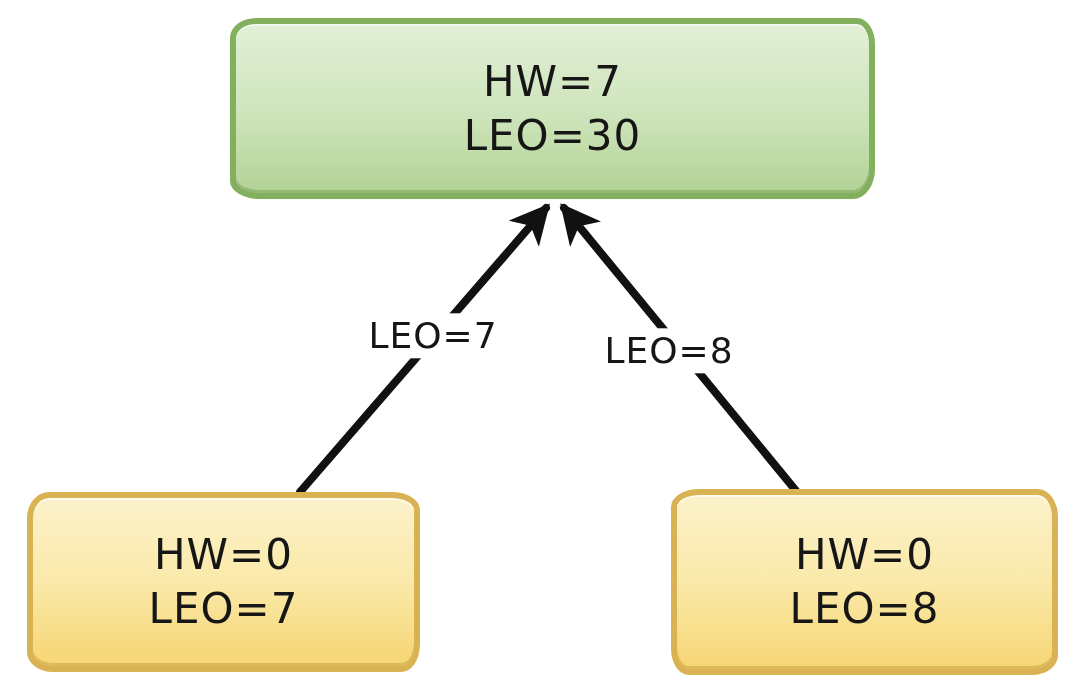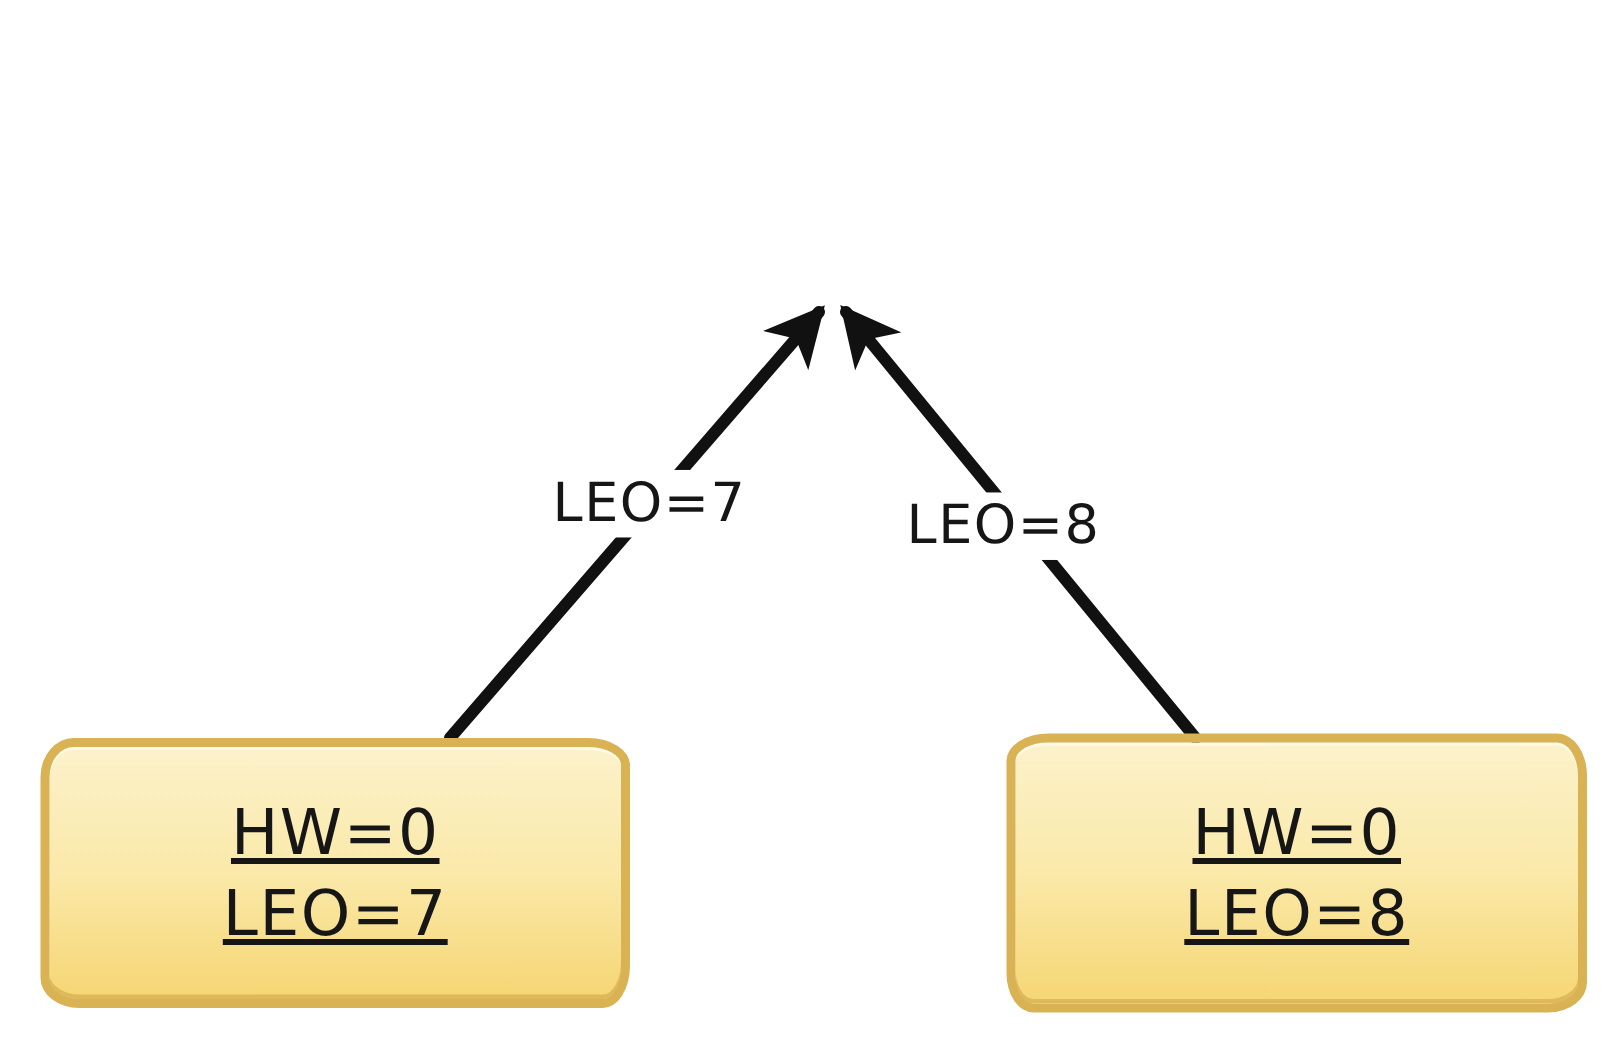--- a/index.html
+++ b/index.html
@@ -52,21 +52,20 @@
       var(--green-bottom, #b2d295) 100%);
     box-shadow: inset 0 -3px 0 rgba(110,150,80,0.45), inset 0 2px 0 rgba(255,255,255,0.55);
   }
   .node.child {
     border: 6px solid var(--yellow-border, #d9b254);
     background: linear-gradient(180deg,
       var(--yellow-top, #fcf2cb) 0%,
       #fae9a9 50%,
       var(--yellow-bottom, #f6d674) 100%);
     box-shadow: inset 0 -3px 0 rgba(190,150,60,0.45), inset 0 2px 0 rgba(255,255,255,0.6);
-    text-decoration: underline;
   }
   .node.child-left {
     left: 27px; top: 492px;
     width: 393px; height: 180px;
     border-radius: 22px 28px 18px 26px / 26px 18px 28px 20px;
   }
   .node.child-right {
     left: 671px; top: 489px;
     width: 387px; height: 186px;
     border-radius: 28px 20px 26px 18px / 18px 28px 20px 26px;
@@ -93,20 +92,24 @@
   <svg class="arrows" viewBox="0 0 1080 693" xmlns="http://www.w3.org/2000/svg">
     <defs>
       <marker id="arrowhead" viewBox="0 0 10 10" refX="8.5" refY="5" markerWidth="5" markerHeight="5" orient="auto-start-reverse">
         <polygon points="0,0 10,5 0,10 2.6,5" fill="#111111"></polygon>
       </marker>
     </defs>
     <line class="arrow-line" x1="300" y1="492" x2="546" y2="208" marker-end="url(#arrowhead)"></line>
     <line class="arrow-line" x1="797" y1="492" x2="564" y2="208" marker-end="url(#arrowhead)"></line>
   </svg>
 
+  <div class="node parent">
+    <div class="node-line">HW=7</div>
+    <div class="node-line">LEO=30</div>
+  </div>
 
   <div class="node child child-left">
     <div class="node-line">HW=0</div>
     <div class="node-line">LEO=7</div>
   </div>
 
   <div class="node child child-right">
     <div class="node-line">HW=0</div>
     <div class="node-line">LEO=8</div>
   </div>

